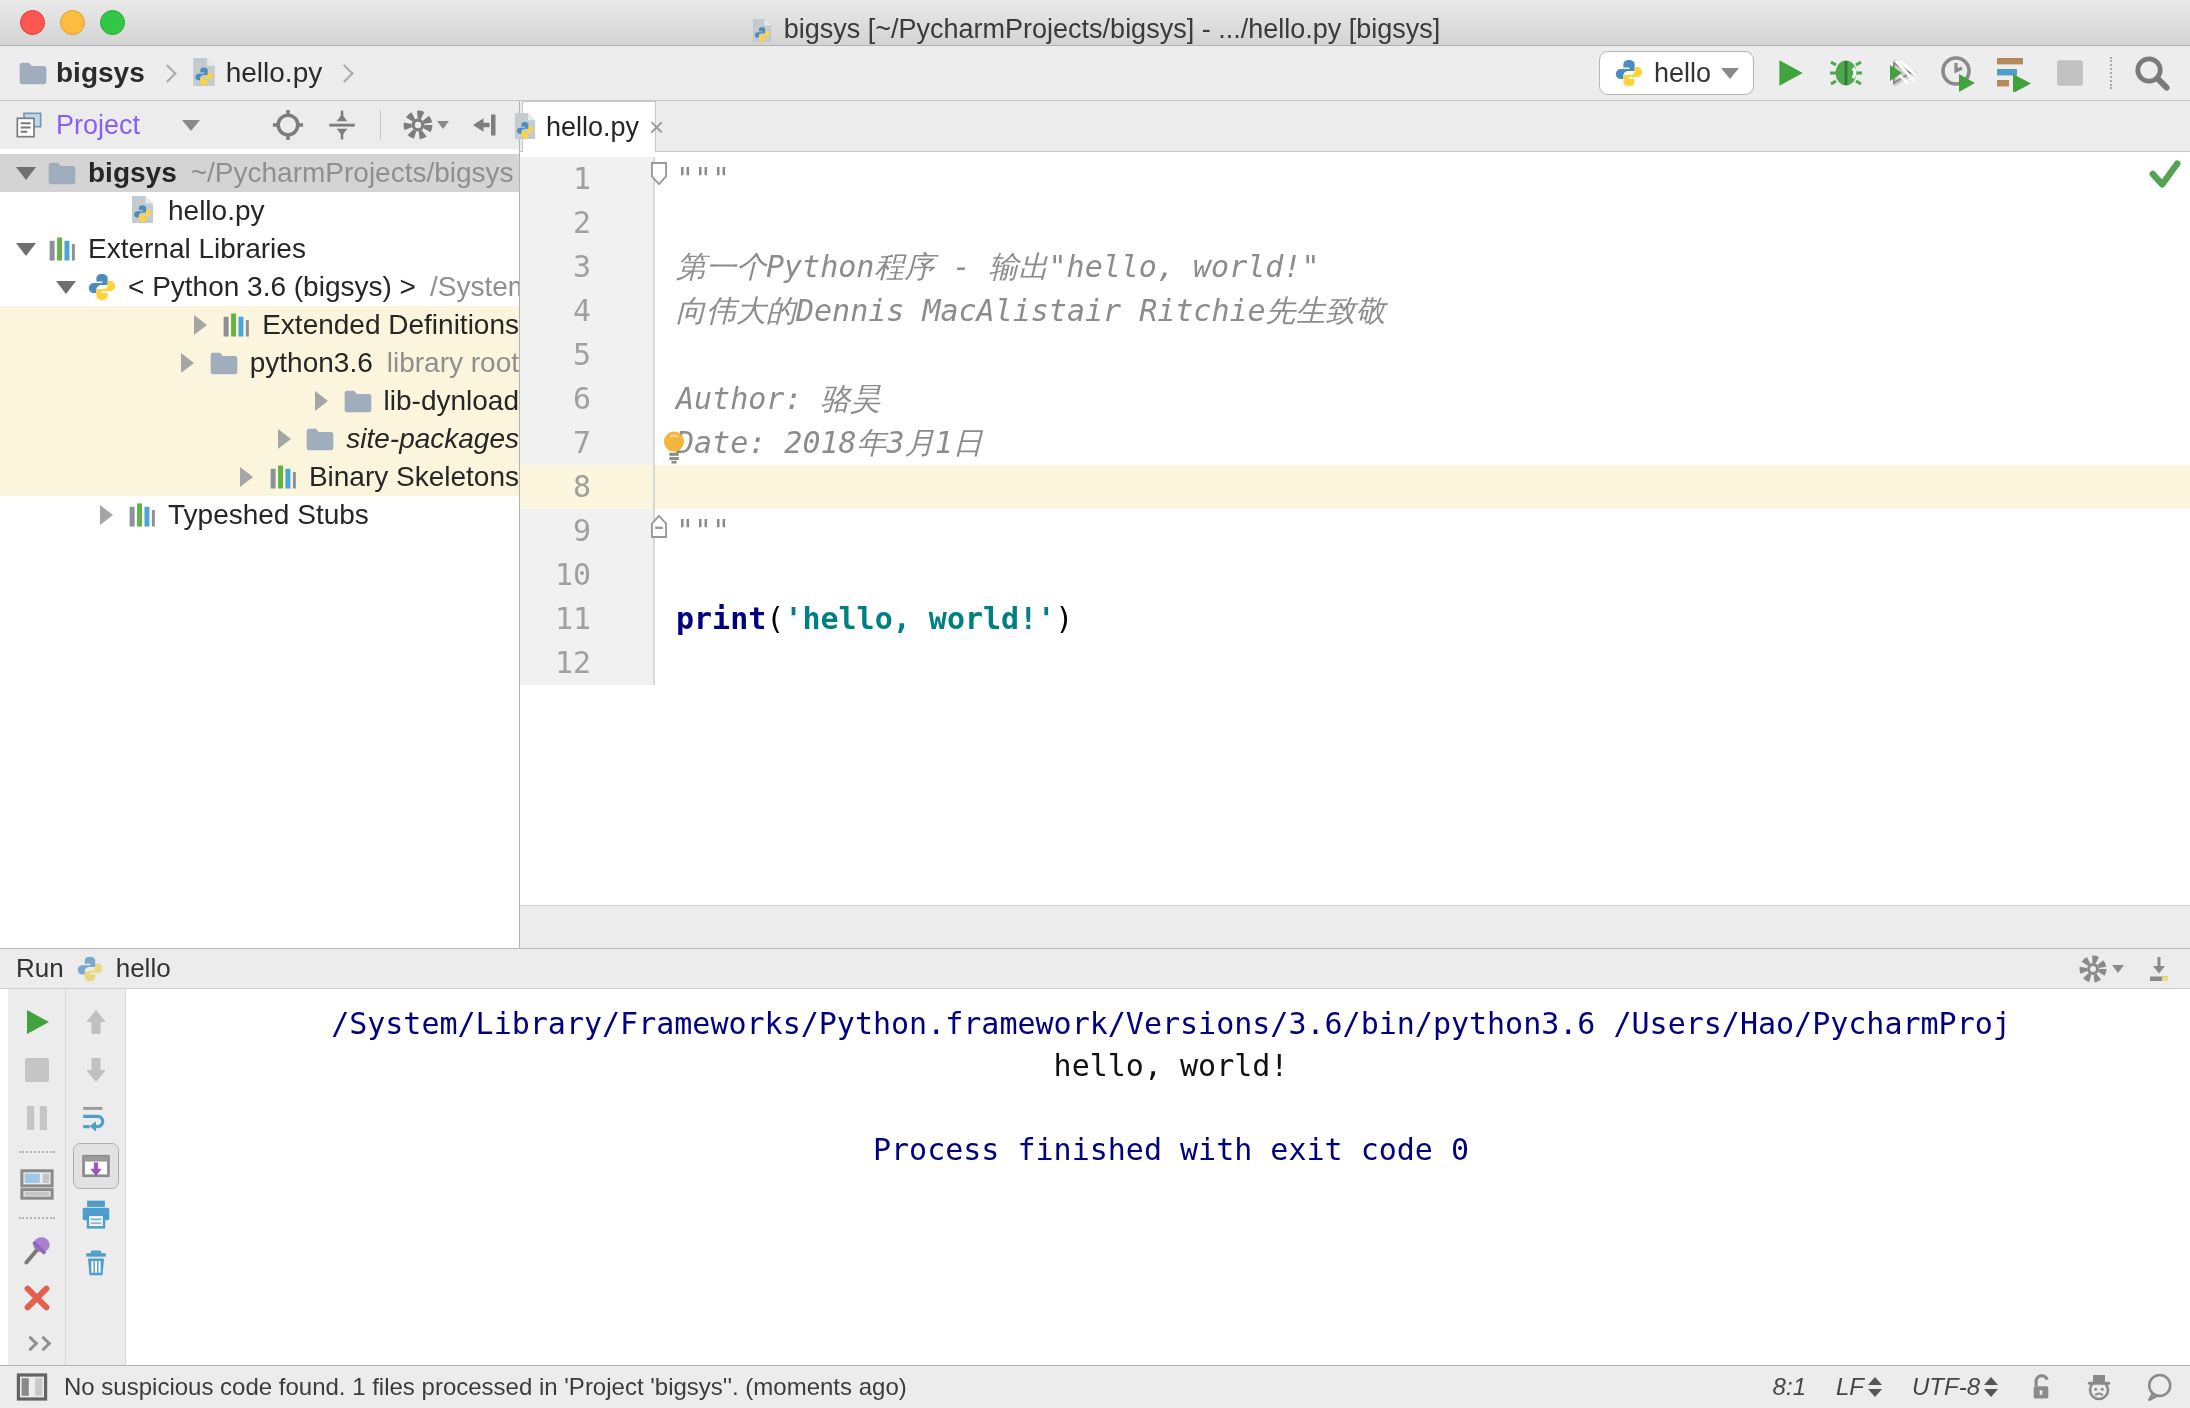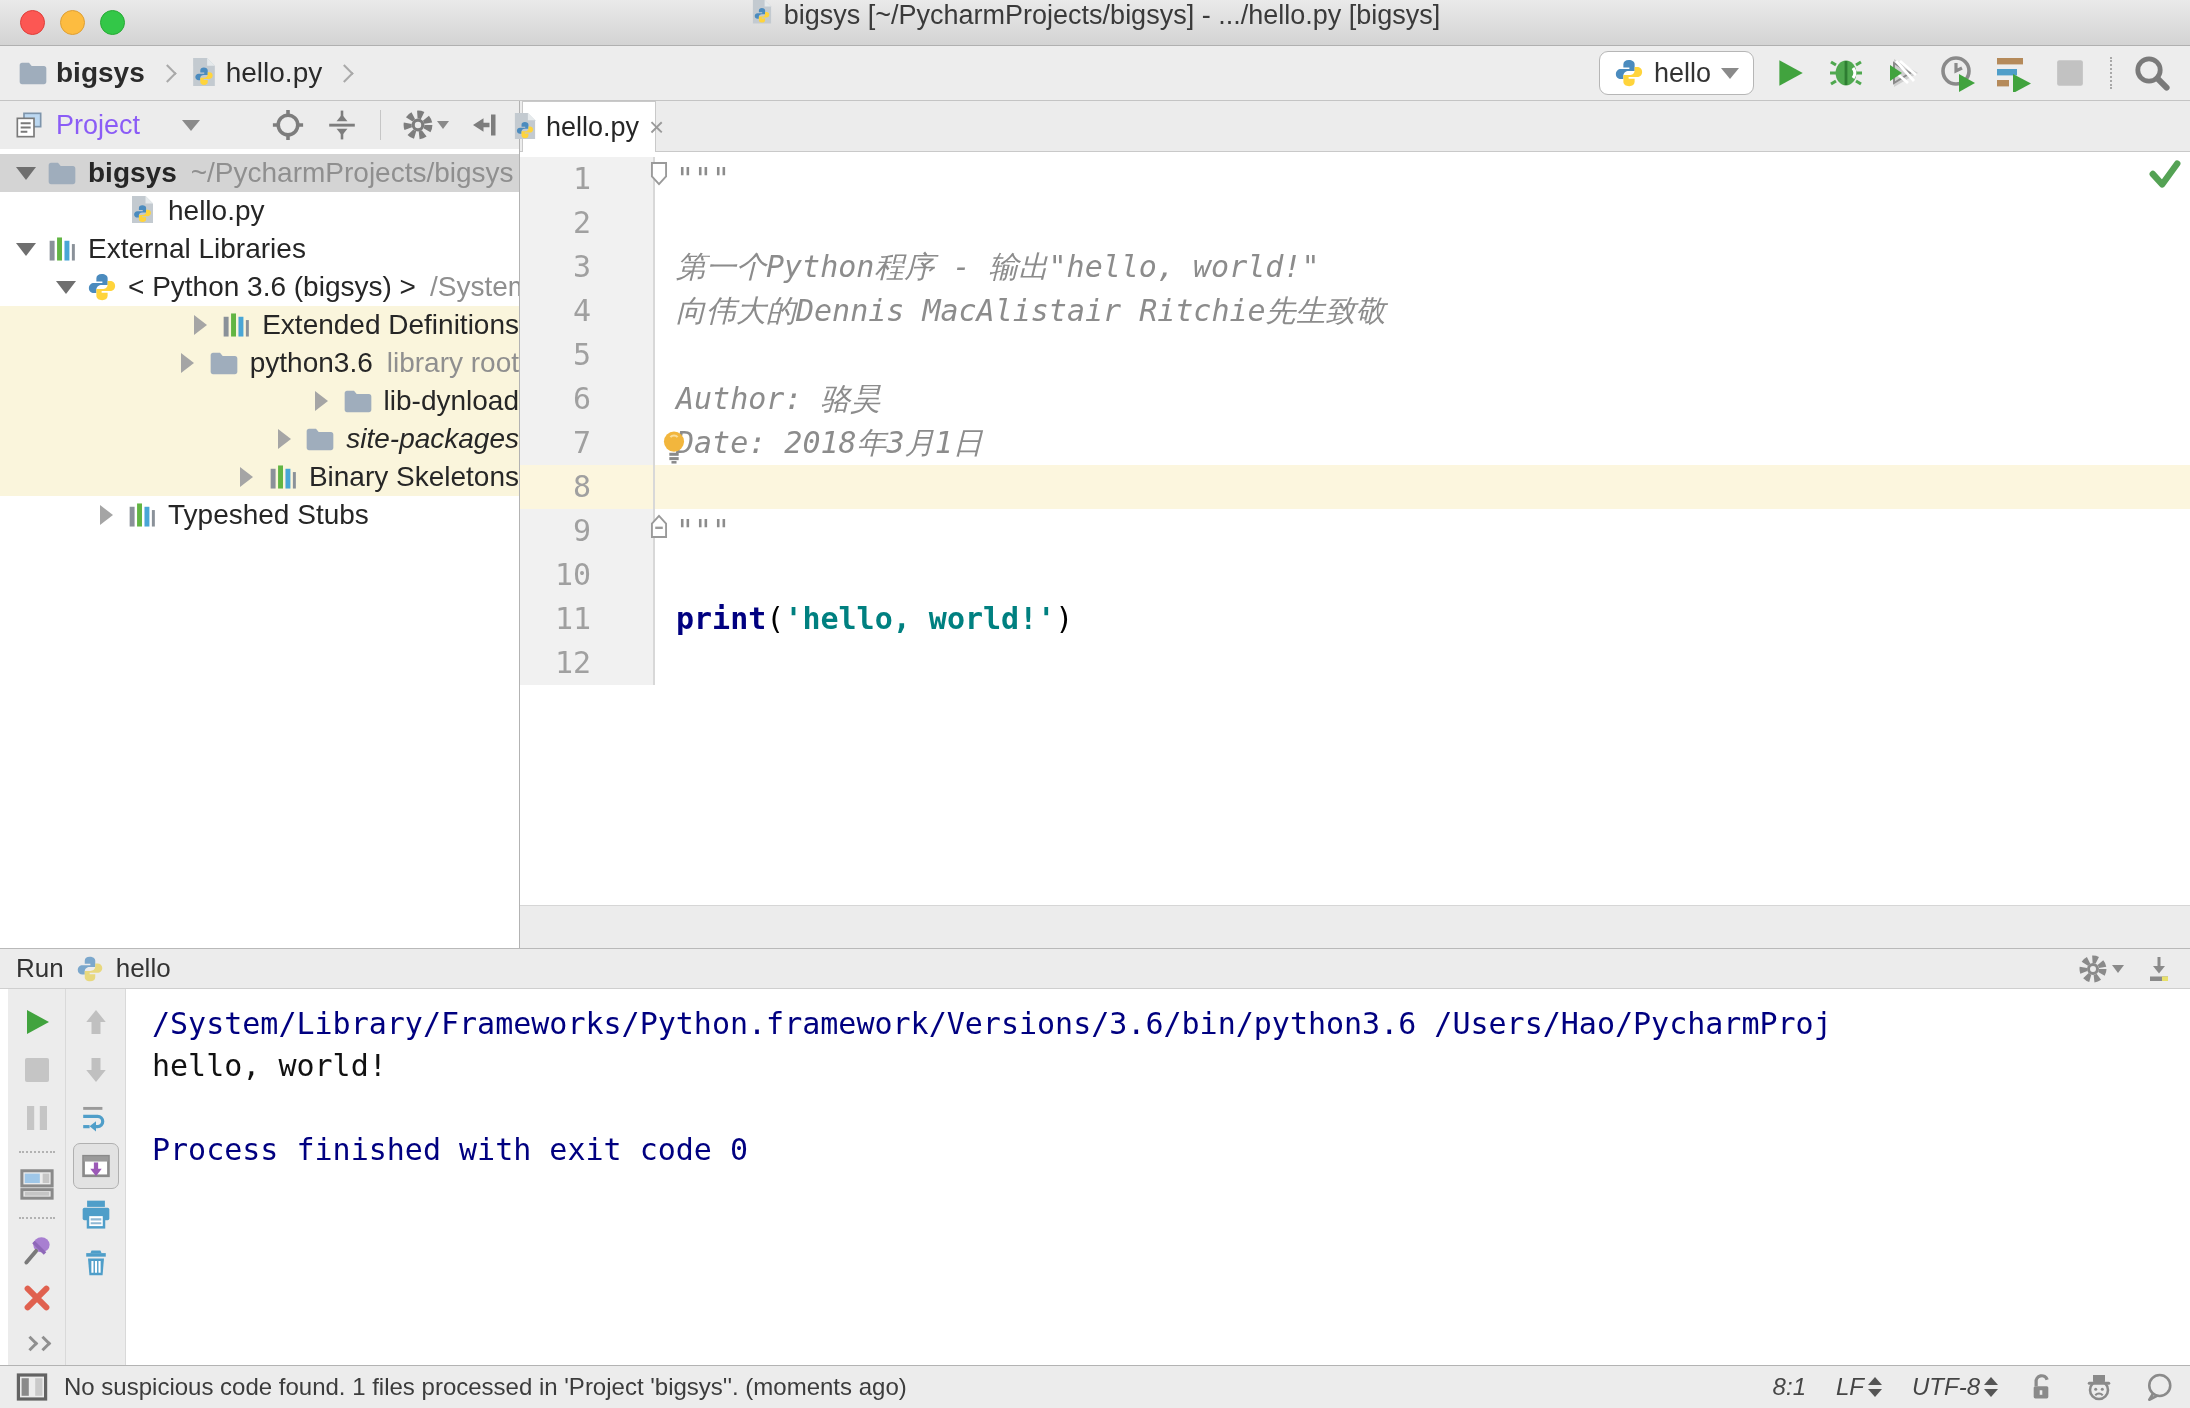--- a/index.html
+++ b/index.html
@@ -9,21 +9,21 @@
     font-family:"Liberation Sans", sans-serif; color:#2b2b2b; background:#ececec;
     -webkit-font-smoothing:antialiased;
   }
   
   .title-bar { height:46px; background:linear-gradient(#eaeaea,#d3d3d3); border-bottom:1px solid #b0b0b0; position:relative; }
   .traffic { position:absolute; left:20px; top:10px; display:flex; gap:15px; }
   .light { width:25px; height:25px; border-radius:50%; }
   .light.red { background:#fc5753; border:1px solid #df3e39; }
   .light.yellow { background:#fdbc40; border:1px solid #de9f34; }
   .light.green { background:#33c748; border:1px solid #27aa35; }
-  .title-center { position:absolute; inset:0; display:flex; align-items:flex-start; justify-content:center; gap:10px; font-size:27px; color:#3a3a3a; }
+  .title-center { position:absolute; inset:0; display:flex; align-items:flex-end; justify-content:center; gap:10px; font-size:27px; color:#3a3a3a; }
   
   .toolbar { height:55px; background:#ededed; border-bottom:1px solid #c4c4c4; display:flex; align-items:center; padding:0 18px; }
   .crumbs { display:flex; align-items:center; gap:8px; font-size:28px; }
   .crumb-label.bold { font-weight:bold; }
   .chev { width:13px; height:13px; border-top:2px solid #a9a9a9; border-right:2px solid #a9a9a9; transform:rotate(45deg); margin:0 8px; }
   .tb-right { margin-left:auto; display:flex; align-items:center; gap:16px; }
   .run-combo { display:flex; align-items:center; gap:10px; background:#fff; border:1px solid #b6b6b6; border-radius:9px; height:44px; padding:0 14px; font-size:27px; color:#333; }
   .caret-down { width:0; height:0; border-left:9px solid transparent; border-right:9px solid transparent; border-top:11px solid #8a8a8a; }
   .tb-btn { width:40px; height:40px; display:flex; align-items:center; justify-content:center; }
   .dotted-vsep { width:0; height:32px; border-left:2px dotted #a8a8a8; margin:0 4px; }
@@ -59,21 +59,21 @@
   .code-cell { flex:1; padding-left:21px; white-space:pre; position:relative; min-width:0; }
   .seg-comment { color:#8c8c8c; font-style:italic; }
   .seg-keyword { color:#000080; font-weight:bold; }
   .seg-string { color:#008080; font-weight:bold; }
   .seg-plain { color:#000; }
   .fold { position:absolute; right:-17px; top:4px; z-index:2; }
   .bulb { position:absolute; left:4px; top:8px; z-index:2; }
   .inspect-ok { position:absolute; top:6px; right:8px; }
   .editor-bottom { height:43px; background:#ececec; border-top:1px solid #d6d6d6; }
   
-  .run-panel { height:417px; border-top:1px solid #b9b9b9; display:flex; flex-direction:column; }
+  .run-panel { height:417px; border-top:1px solid #b9b9b9; display:flex; flex-direction:column;text-align:center; }
   .run-header { height:40px; background:#ececec; border-bottom:1px solid #cfcfcf; display:flex; align-items:center; gap:12px; padding:0 16px; font-size:26px; color:#333; flex:none; }
   .rh-actions { margin-left:auto; display:flex; align-items:center; gap:20px; }
   .run-body { flex:1; display:flex; background:#fff; min-height:0;padding-left:8px; }
   .run-tools { background:#ececec; border-right:1px solid #d9d9d9; display:flex; flex-direction:column; align-items:center; padding-top:10px; flex:none; }
   .col-a { width:58px; padding-bottom:6px; }
   .col-b { width:60px; }
   .tool-btn { width:46px; height:46px; display:flex; align-items:center; justify-content:center; margin-bottom:2px; }
   .tool-btn.toggled { background:#e2e2e2; border:1px solid #b0b0b0; border-radius:7px; }
   .dotted-hsep { width:36px; border-top:2px dotted #b2b2b2; margin:8px 0; }
   .spacer-grow { flex:1; }

